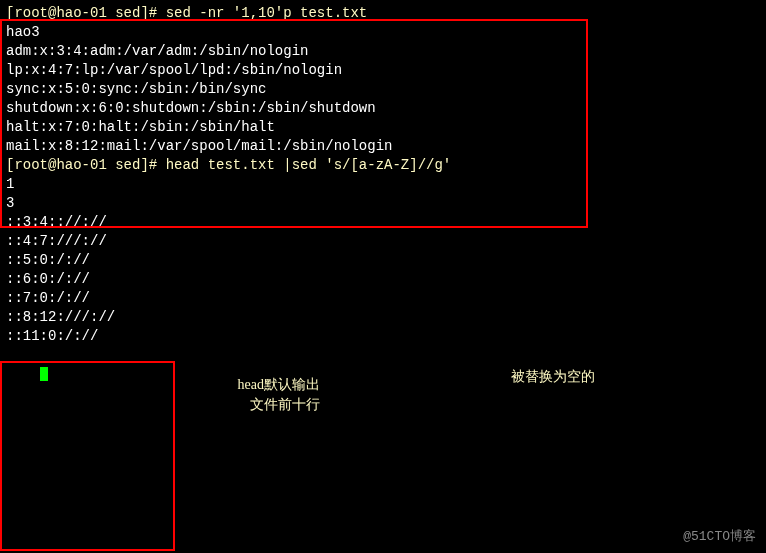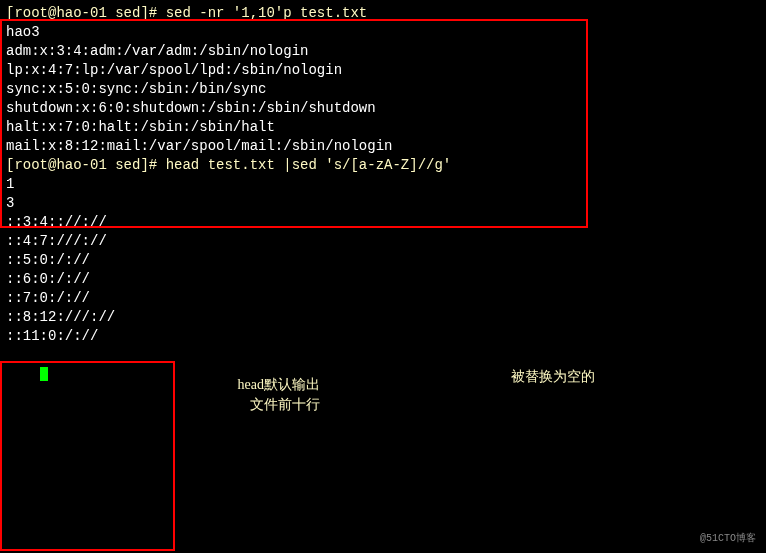--- a/index.html
+++ b/index.html
@@ -67,21 +67,21 @@
       position: absolute;
       top: 367px;
       left: 465px;
       width: 130px;
     }
     .watermark {
       position: absolute;
       bottom: 8px;
       right: 10px;
       color: #888888;
-      font-size: 10px;
+      font-size: 13px;
     }
     .cursor {
       display: inline-block;
       width: 8px;
       height: 14px;
       background: #00ff00;
       vertical-align: middle;
     }
   </style>
 </head>

